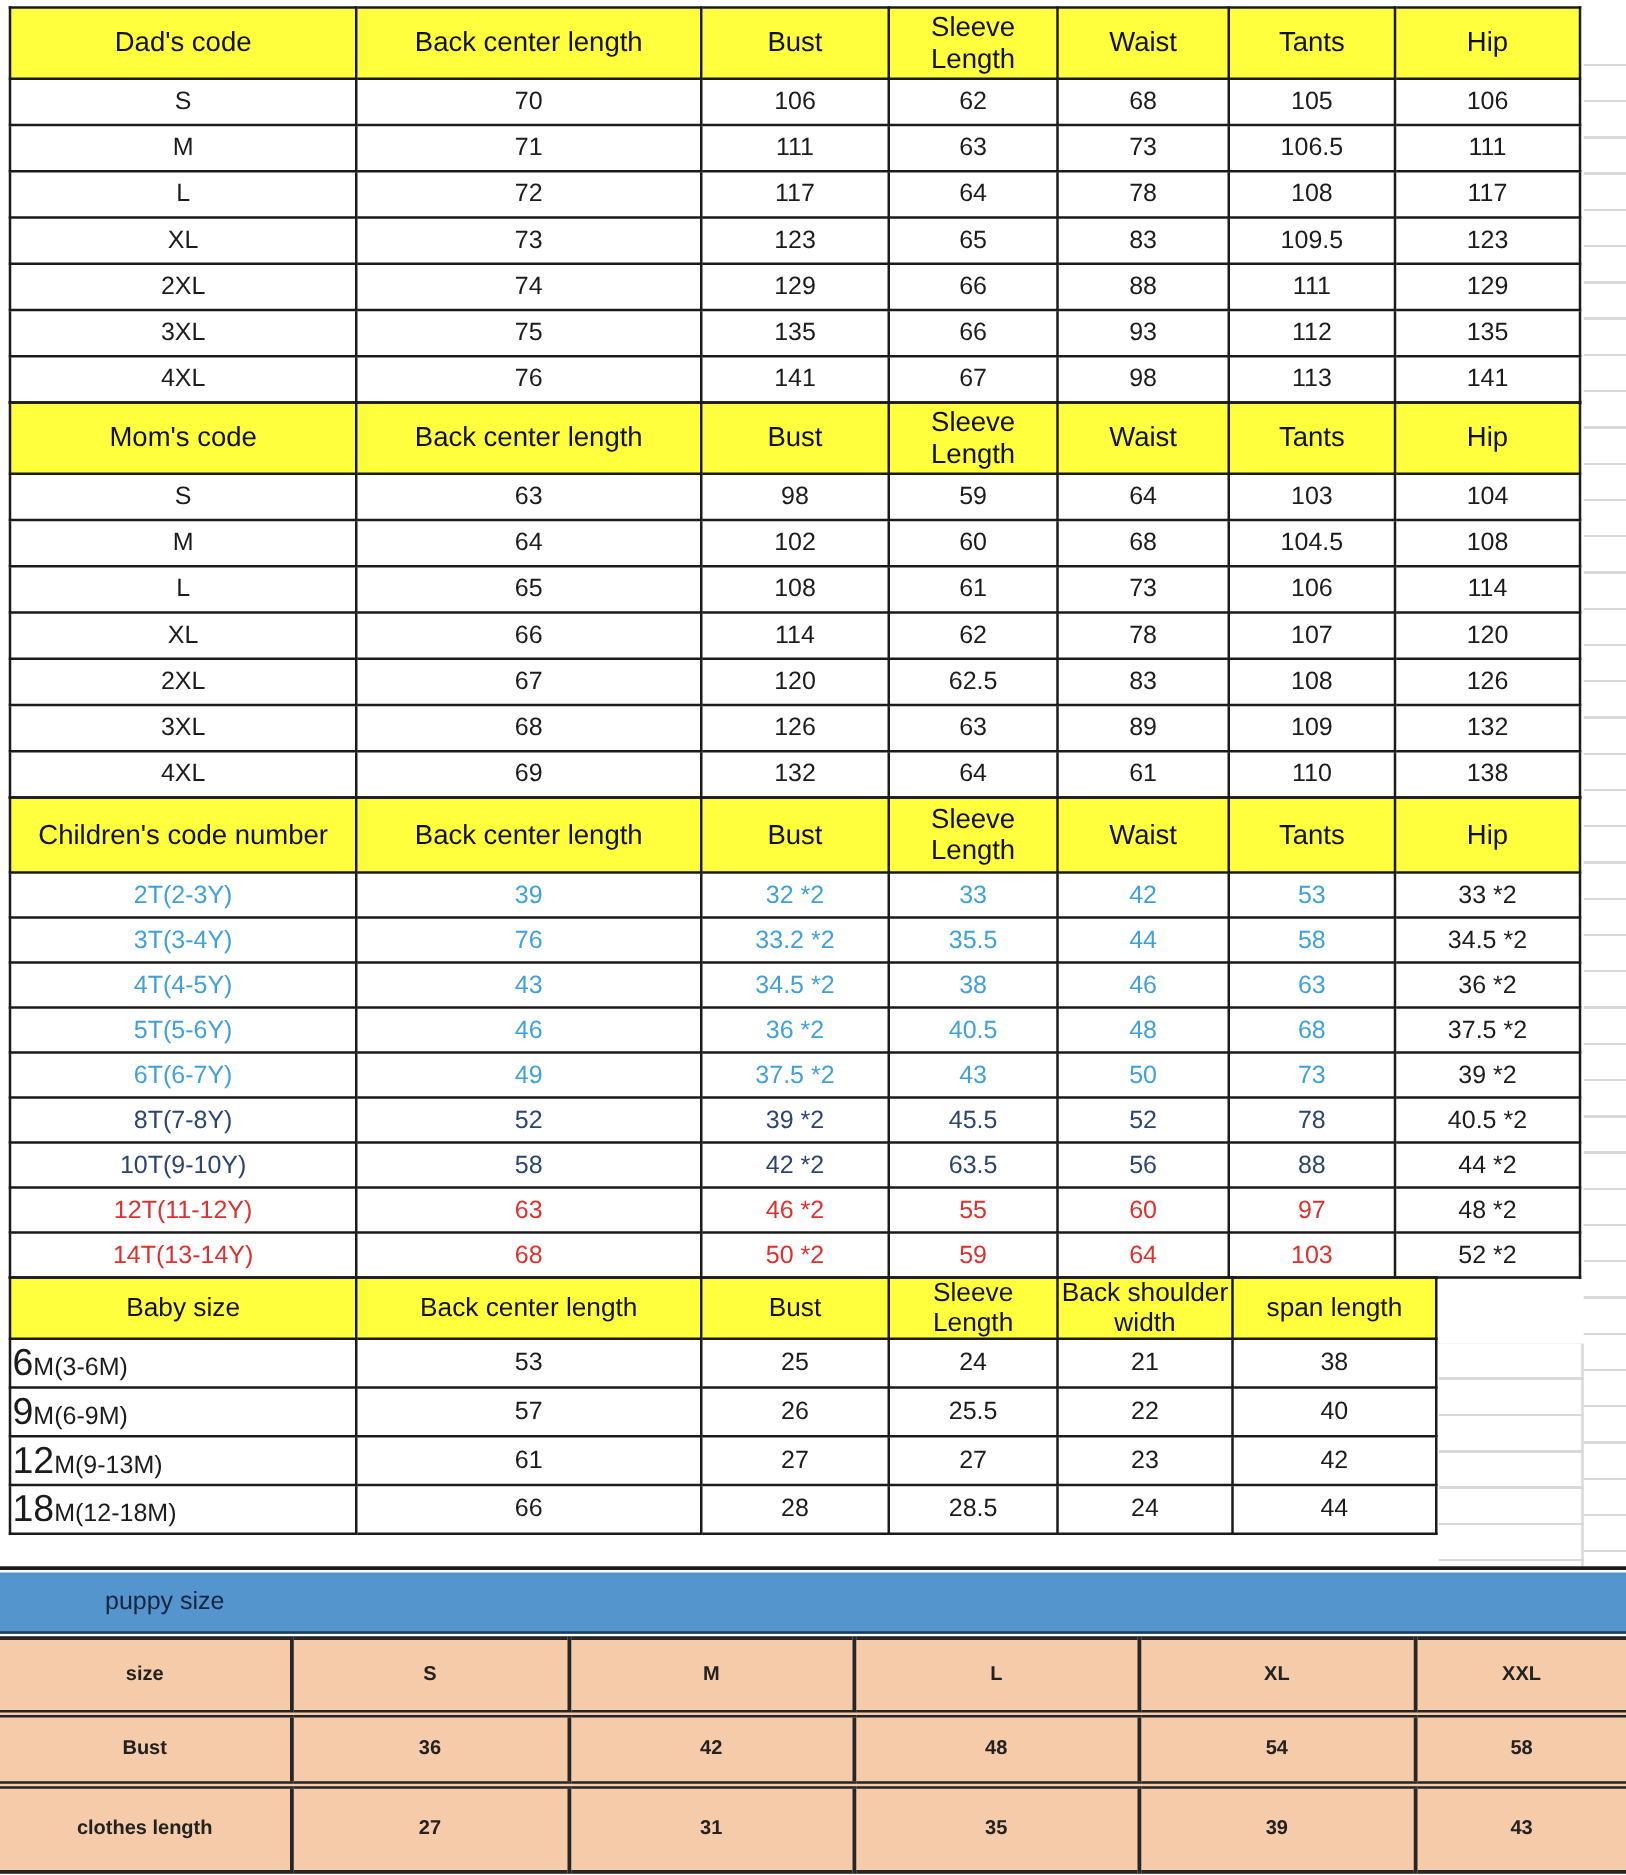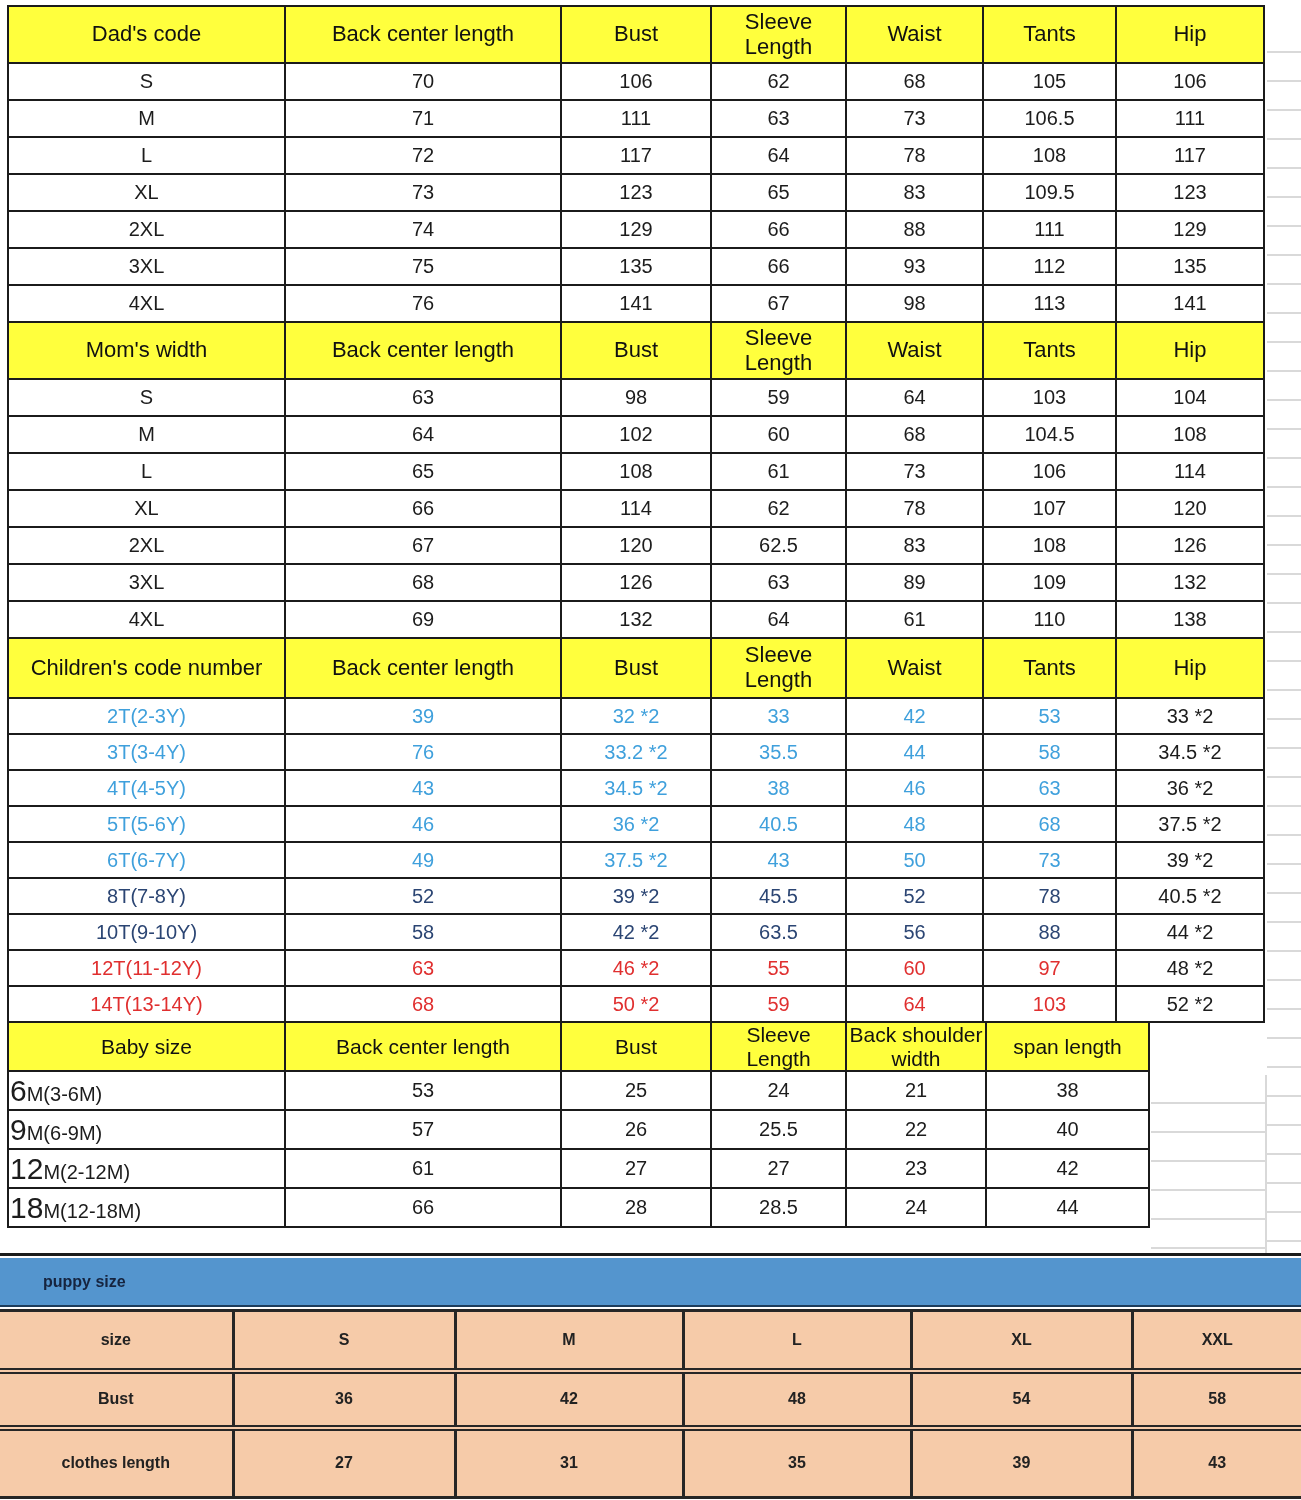--- a/index.html
+++ b/index.html
@@ -36,21 +36,21 @@
   .stripA{position:absolute;left:1267px;top:24px;width:34px;height:1230px;
     background:repeating-linear-gradient(to bottom,transparent 0 27px,#d9d9d9 27px 29px);}
   .stripB{position:absolute;left:1151px;top:1075px;width:116px;height:178px;
     background:repeating-linear-gradient(to bottom,transparent 0 27px,#d9d9d9 27px 29px);}
   .vlineB{position:absolute;left:1265px;top:1075px;width:2px;height:178px;background:#d9d9d9;}
 
   
   .band-line{position:absolute;left:0;top:1253px;width:1301px;height:3px;background:#1b1b1b;}
   .band{position:absolute;left:0;top:1258px;width:1301px;height:47px;background:#5495ce;
     border-bottom:2px solid #1d3d5c;}
-  .band span{display:block;margin-left:43px;line-height:47px;font-size:16px;color:#16243f;font-weight:bold;}
+  .band span{display:block;margin-left:84px;line-height:47px;font-size:20px;color:#16243f;}
 
   
   table.puppy{position:absolute;left:0;top:1309px;width:1301px;border-collapse:collapse;
     table-layout:fixed;background:#f6cba9;border-top:3px solid #262626;border-bottom:3px solid #262626;}
   .puppy td{border-left:3px solid #262626;font-size:16px;font-weight:600;color:#222;
     text-align:center;vertical-align:middle;padding:0;}
   .puppy td:first-child{border-left:none;}
   .puppy tr:not(:first-child) td{border-top:6px double #262626;}
   .puppy tr:nth-child(1){height:60px;}
   .puppy tr:nth-child(2){height:57px;}
@@ -153,21 +153,21 @@
           <col style="width: 277px;">
           <col style="width: 276px;">
           <col style="width: 150px;">
           <col style="width: 135px;">
           <col style="width: 137px;">
           <col style="width: 133px;">
           <col style="width: 148px;">
         </colgroup>
         <thead>
           <tr>
-            <th>Mom's width</th>
+            <th>Mom's code</th>
             <th>Back center length</th>
             <th>Bust</th>
             <th>Sleeve Length</th>
             <th>Waist</th>
             <th>Tants</th>
             <th>Hip</th>
           </tr>
         </thead>
         <tbody>
           <tr>
@@ -370,21 +370,21 @@
           </tr>
           <tr>
             <td class="lab"><span class="big">9</span><span class="sm">M(6-9M)</span></td>
             <td>57</td>
             <td>26</td>
             <td>25.5</td>
             <td>22</td>
             <td>40</td>
           </tr>
           <tr>
-            <td class="lab"><span class="big">12</span><span class="sm">M(2-12M)</span></td>
+            <td class="lab"><span class="big">12</span><span class="sm">M(9-13M)</span></td>
             <td>61</td>
             <td>27</td>
             <td>27</td>
             <td>23</td>
             <td>42</td>
           </tr>
           <tr>
             <td class="lab"><span class="big">18</span><span class="sm">M(12-18M)</span></td>
             <td>66</td>
             <td>28</td>

